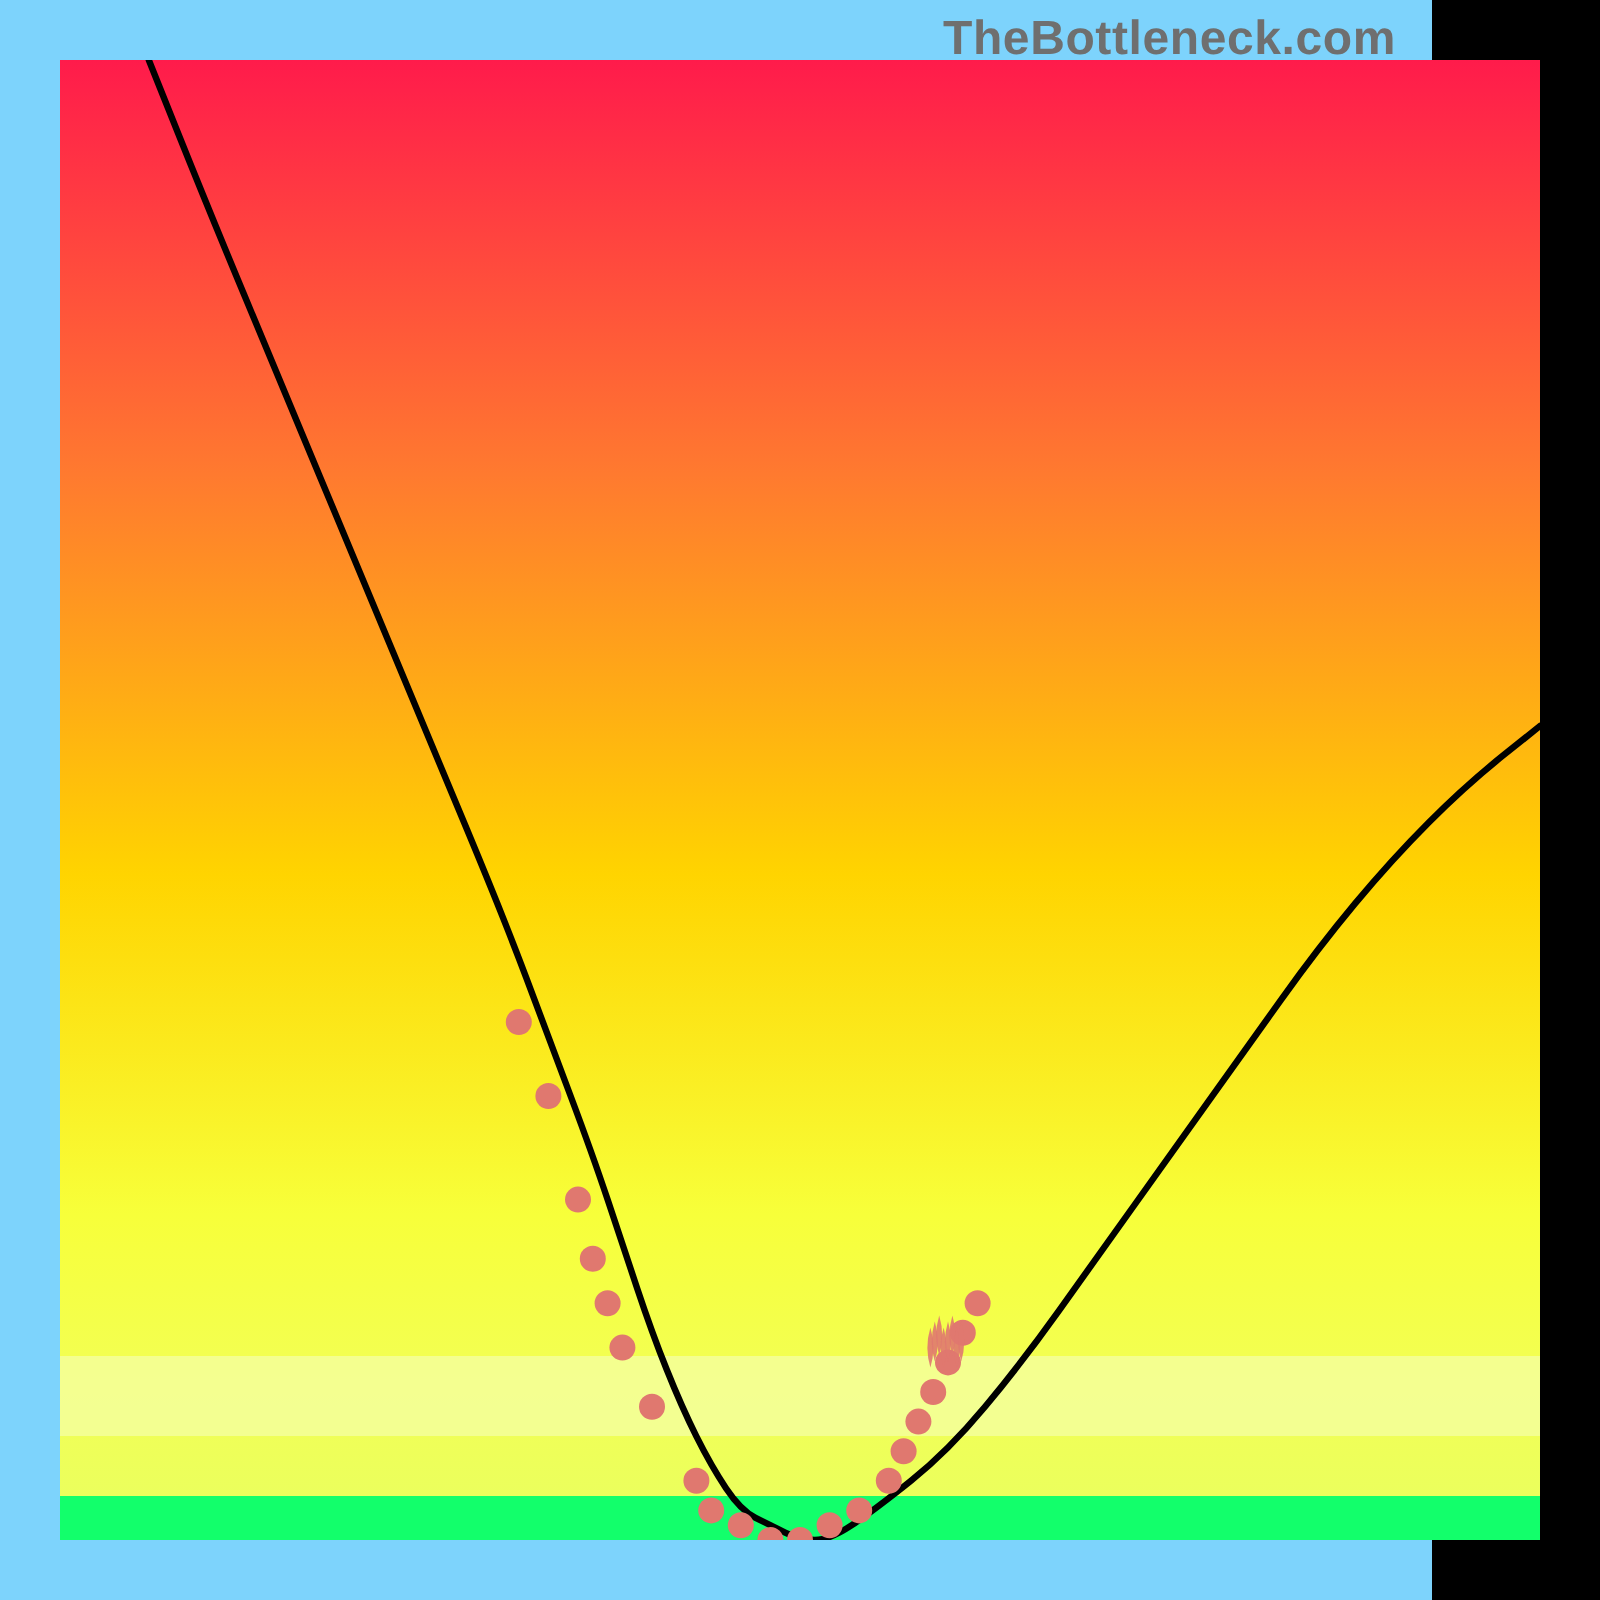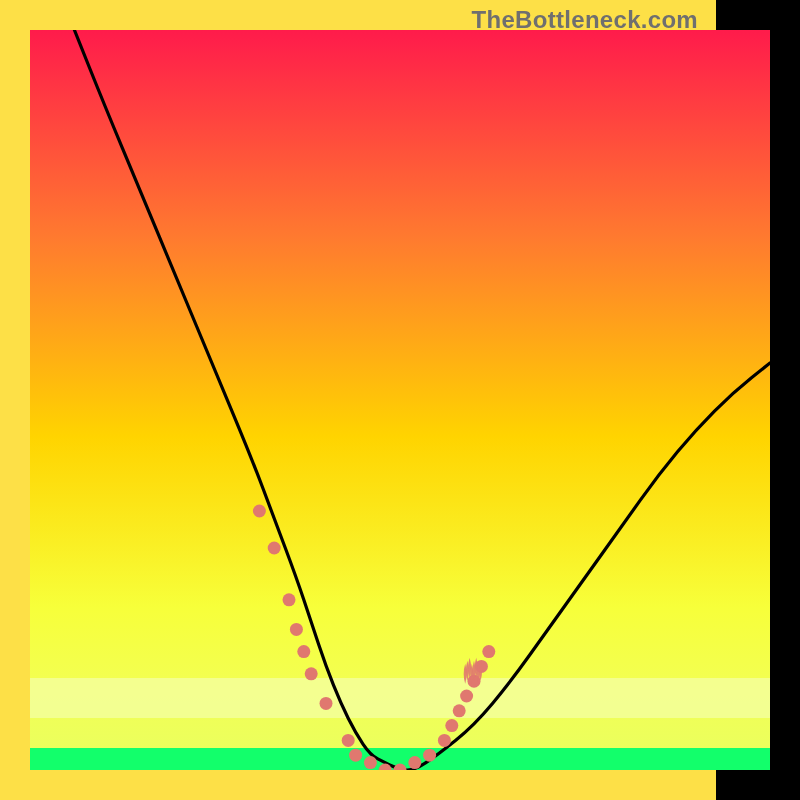--- a/index.html
+++ b/index.html
@@ -9,21 +9,21 @@
     height: 800px;
     background: #000;
     overflow: hidden;
   }
   .frame {
     position: absolute;
     left: 0;
     top: 0;
     width: 716px;
     height: 800px;
-    background: #fde047;
+    background: #7dd3fc;
   }
   .plot {
     position: absolute;
     left: 30px;
     top: 30px;
     width: 740px;
     height: 740px;
     overflow: hidden;
   }
   .gradient {

